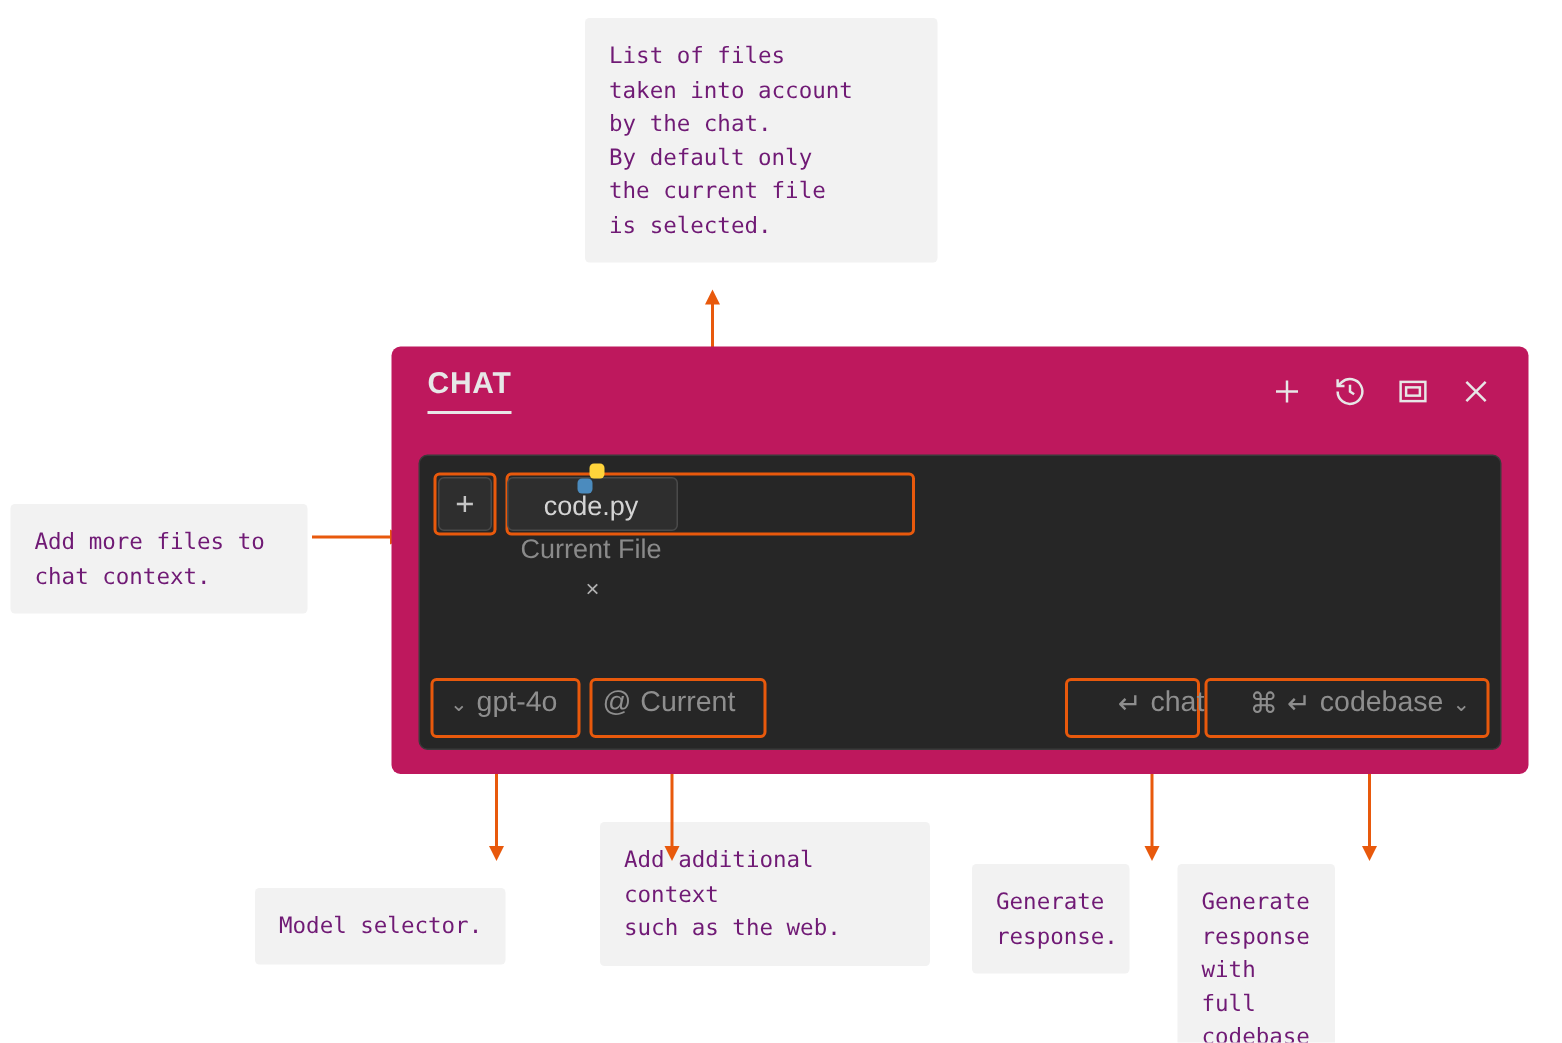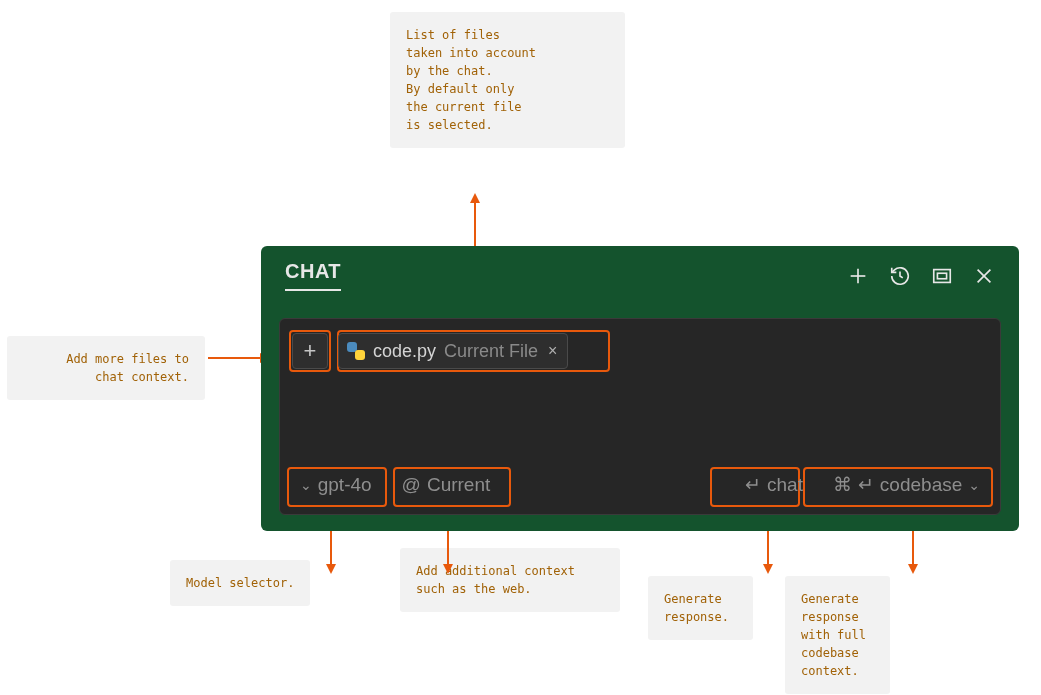--- a/index.html
+++ b/index.html
@@ -9,24 +9,24 @@
     position: relative;
     font-family: -apple-system, BlinkMacSystemFont, "Segoe UI", sans-serif;
     background: #fff;
   }
   .mono { font-family: ui-monospace, "SF Mono", Menlo, Consolas, monospace; }
 
   
   .chat-panel {
     position: absolute;
     left: 261px;
-    top: 246px;
+    top: 231px;
     width: 758px;
     height: 285px;
-    background: #14532d;
+    background: #be185d;
     border-radius: 6px;
     overflow: visible;
   }
   .chat-header {
     display: flex;
     align-items: center;
     justify-content: space-between;
     padding: 14px 24px 0 24px;
   }
   .chat-title {
@@ -85,20 +85,21 @@
   .file-chip {
     display: flex; align-items: center; gap: 8px;
     height: 36px;
     padding: 0 10px 0 8px;
     background: #2e2e2e;
     border: 1px solid #4a4a4a;
     border-radius: 4px;
     color: #c5c5c5;
     font-size: 18px;
     cursor: default;
+    flex-direction: column;
   }
   .py-icon {
     width: 18px; height: 18px;
     position: relative;
   }
   .py-icon::before, .py-icon::after {
     content: "";
     position: absolute;
     width: 10px; height: 10px;
     border-radius: 3px;
@@ -134,29 +135,29 @@
   #model-hl   { left: 7px;  bottom: 7px; width: 100px; height: 40px; }
   #mention-hl { left: 113px; bottom: 7px; width: 118px; height: 40px; }
   #chat-hl    { right: 200px; bottom: 7px; width: 90px; height: 40px; }
   #code-hl    { right: 7px;  bottom: 7px; width: 190px; height: 40px; }
 
   
   .callout {
     position: absolute;
     background: #f2f2f2;
     padding: 14px 16px;
-    font-size: 12px;
+    font-size: 15px;
     line-height: 1.5;
     border-radius: 3px;
-    color: #a16207;
+    color: #701a75;
     white-space: pre-line;
   }
   #co-files   { left: 390px; top: 12px;  width: 235px; }
-  #co-addctx  { left: 7px;   top: 336px; width: 198px; text-align: right; }
-  #co-model   { left: 170px; top: 560px; }
+  #co-addctx  { left: 7px;   top: 336px; width: 198px; text-align: left; }
+  #co-model   { left: 170px; top: 592px; }
   #co-mention { left: 400px; top: 548px; width: 220px; }
   #co-chat    { left: 648px; top: 576px; width: 105px;}
   #co-code    { left: 785px; top: 576px; width: 105px;}
 
   
   svg.arrow {
     position: absolute;
     overflow: visible;
     pointer-events: none;
   }

